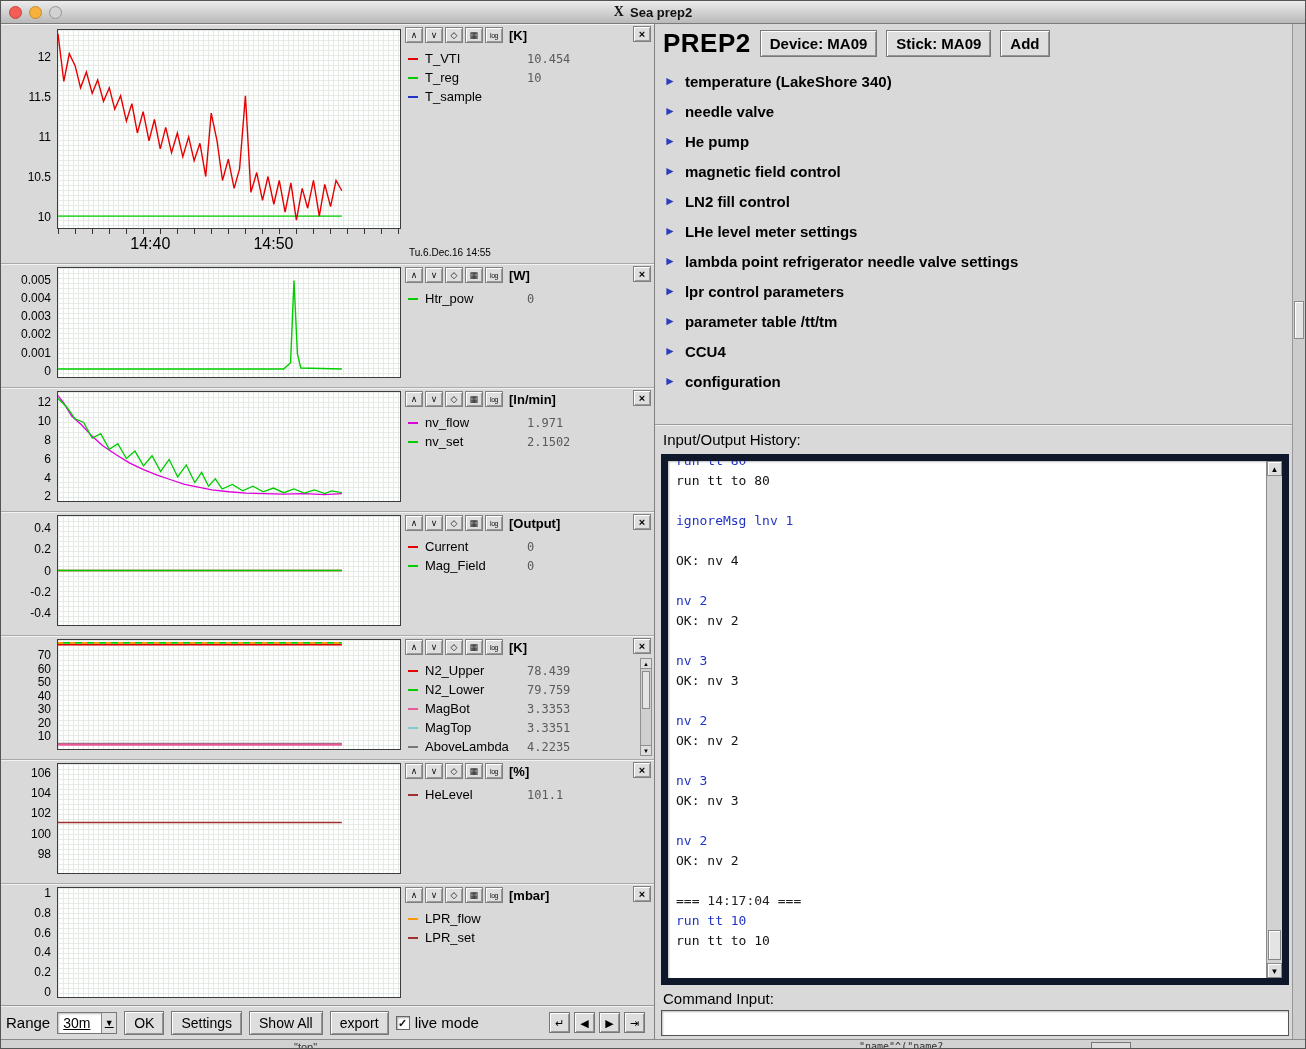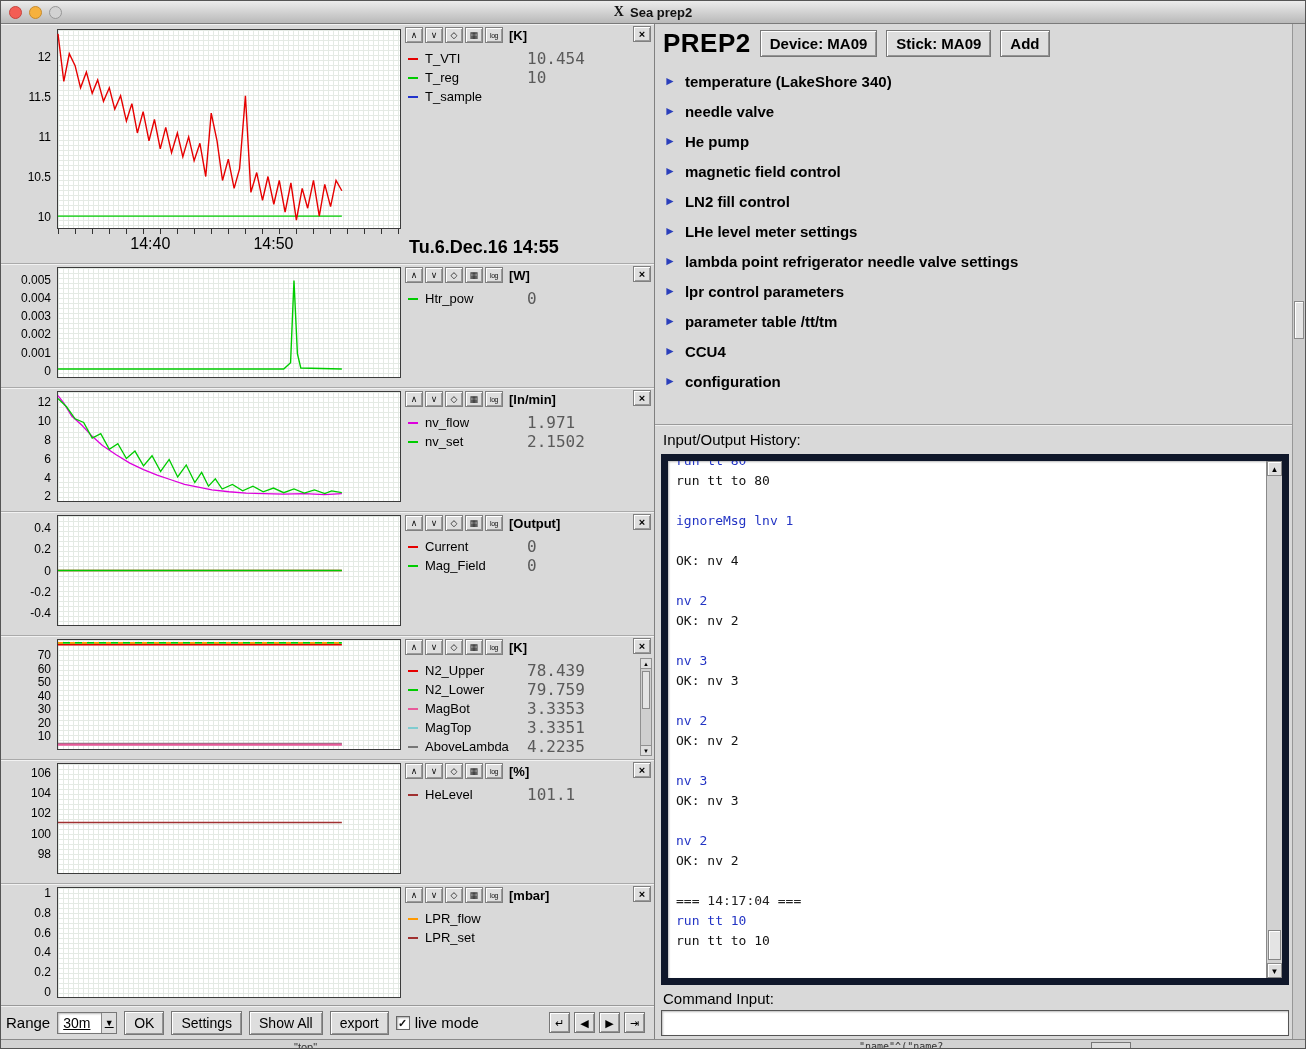--- a/index.html
+++ b/index.html
@@ -33,35 +33,35 @@
       repeating-linear-gradient(to right, #e4eae4 0, #e4eae4 1px, transparent 1px, transparent 5px),
       repeating-linear-gradient(to bottom, #e4eae4 0, #e4eae4 1px, transparent 1px, transparent 5px);
     border:1px solid #3c3c3c; }
   .tall .plot-area { top:5px; bottom:34px; }
   .tall .plot-area::after { content:""; position:absolute; left:0; right:0; bottom:-6px; height:5px;
     background:repeating-linear-gradient(to right,#333 0,#333 1px,transparent 1px,transparent 17px); }
   svg.traces { position:absolute; left:0; top:0; width:100%; height:100%; overflow:visible; }
 
   .xlabels { position:absolute; top:calc(100% + 7px); left:0; right:0; height:14px; font-size:16px; }
   .xlab { position:absolute; transform:translateX(-50%); }
-  .plot-footer { position:absolute; left:408px; bottom:5px; font-size:18px; color:#000;font-weight:bold; }
+  .plot-footer { position:absolute; left:408px; bottom:5px; font-size:10px; color:#000; }
 
   .legend { position:absolute; left:404px; top:2px; right:2px; bottom:2px; }
   .ptoolbar { position:relative; display:flex; align-items:center; gap:2px; height:18px; }
   .tbtn { width:18px; height:16px; padding:0; font-size:9px; line-height:13px; color:#111; text-align:center;
     background:#dedede; border:1px solid #808080; box-shadow:inset 1px 1px 0 #fff, inset -1px -1px 0 #9a9a9a; }
   .tbtn.small { font-size:7px; letter-spacing:-0.5px; }
   .unit { font-size:13px; font-weight:bold; margin-left:4px; }
   .close-btn { position:absolute; right:1px; top:0; width:18px; height:16px; padding:0; font-size:11px; line-height:13px; font-weight:bold;
     background:#dedede; border:1px solid #808080; box-shadow:inset 1px 1px 0 #fff, inset -1px -1px 0 #9a9a9a; }
   .legend-items { margin-top:5px; font-size:13px; position:relative; }
   .lrow { display:flex; align-items:center; height:19px; }
   .dash { display:inline-block; width:10px; height:2px; margin:0 7px 0 3px; flex:0 0 auto; }
   .lname { width:102px; color:#000; }
-  .lval { font-family:"DejaVu Sans Mono",monospace; font-size:16px; color:#5a5a5a; }
+  .lval { font-family:"DejaVu Sans Mono",monospace; font-size:12px; color:#5a5a5a; }
   .legend-sb { position:absolute; right:0; top:20px; bottom:1px; width:12px; background:#cfcfcf; border:1px solid #909090; }
   .legend-sb .sb-a { height:10px; font-size:6px; text-align:center; line-height:10px; background:#dedede; border-bottom:1px solid #909090; }
   .legend-sb .sb-a.b { position:absolute; bottom:0; left:0; right:0; border-top:1px solid #909090; border-bottom:none; }
   .legend-sb .sb-t { position:absolute; left:1px; right:1px; top:12px; height:38px; background:#e4e4e4; border:1px solid #8a8a8a; }
 
   
   .controls { position:absolute; left:0; bottom:0; width:100%; height:34px; border-top:1px solid #999; box-shadow:inset 0 1px 0 #f0f0f0;
     display:flex; align-items:center; gap:7px; padding:0 5px; font-size:15px; }
   .combo { display:flex; align-items:center; width:60px; height:22px; background:#fff; border:1px solid #777; box-shadow:inset 1px 1px 2px #bbb; font-size:14px;text-decoration:underline; }
   .combo .cval { flex:1; padding-left:5px; }

